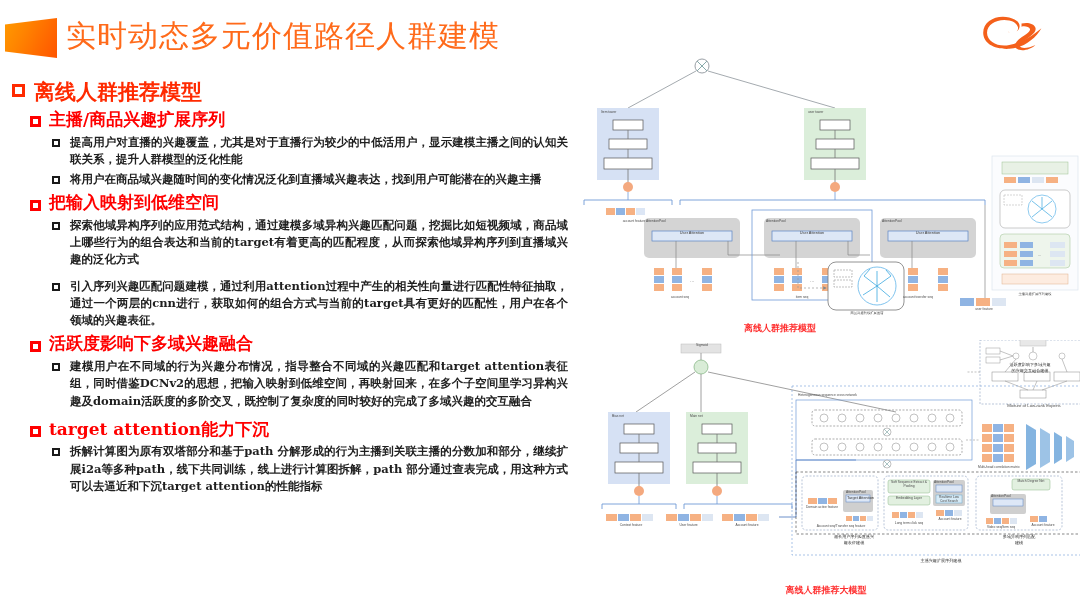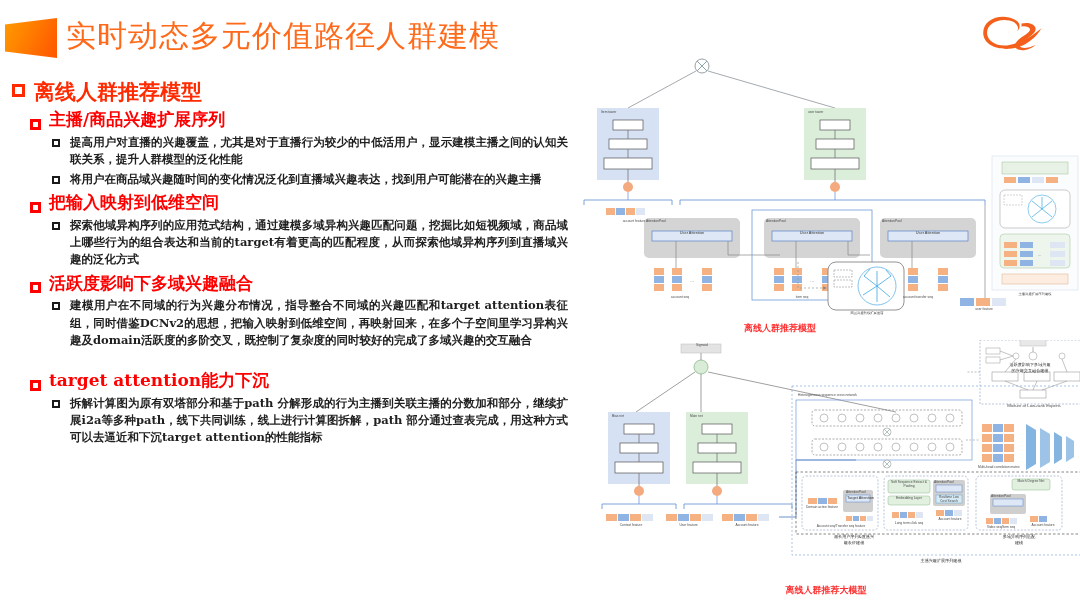--- a/index.html
+++ b/index.html
@@ -28,21 +28,21 @@
   .logo-datafun{display:flex;align-items:center;height:42px;}
 
   
   .content-col{position:absolute;left:8px;top:80px;width:570px;height:515px;}
 
   .lvl1{display:flex;align-items:flex-start;margin:0 0 6px 4px;}
   .lvl1 .txt{
     font-family:"DejaVu Serif","Liberation Serif",serif;
     font-size:21px;font-weight:700;color:#ff2a00;line-height:1.15;
   }
-  .lvl2{display:flex;align-items:flex-end;margin:5px 0 4px 22px;}
+  .lvl2{display:flex;align-items:center;margin:5px 0 4px 22px;}
   .lvl2 .txt{
     font-family:"DejaVu Serif","Liberation Serif",serif;
     font-size:17px;font-weight:700;color:#ff0000;line-height:1.15;
   }
   .lvl3{display:flex;align-items:flex-start;margin:3px 0 3px 44px;}
   .lvl3 .txt{
     font-family:"DejaVu Serif","Liberation Serif",serif;
     font-size:11.5px;font-weight:700;color:#202020;line-height:1.5;
     max-width:498px;text-align:justify;
   }
@@ -111,31 +111,35 @@
   </div>
 
   <div class="lvl2">
     <span class="sq sq2"></span>
     <span class="txt">把输入映射到低维空间</span>
   </div>
   <div class="lvl3">
     <span class="sq sq3"></span>
     <span class="txt">探索他域异构序列的应用范式结构，通过建模多域异构兴趣匹配问题，挖掘比如短视频域，商品域上哪些行为的组合表达和当前的target有着更高的匹配程度，从而探索他域异构序列到直播域兴趣的泛化方式</span>
   </div>
+  <div class="lvl3" style="margin-top:9px">
+    <span class="sq sq3"></span>
+    <span class="txt">引入序列兴趣匹配问题建模，通过利用attention过程中产生的相关性向量进行匹配性特征抽取，通过一个两层的cnn进行，获取如何的组合方式与当前的target具有更好的匹配性，用户在各个领域的兴趣表征。</span>
+  </div>
 
   <div class="lvl2">
     <span class="sq sq2"></span>
     <span class="txt">活跃度影响下多域兴趣融合</span>
   </div>
   <div class="lvl3">
     <span class="sq sq3"></span>
     <span class="txt">建模用户在不同域的行为兴趣分布情况，指导整合不同域的兴趣匹配和target attention表征组，同时借鉴DCNv2的思想，把输入映射到低维空间，再映射回来，在多个子空间里学习异构兴趣及domain活跃度的多阶交叉，既控制了复杂度的同时较好的完成了多域兴趣的交互融合</span>
   </div>
 
-  <div class="lvl2" style="margin-top:22px">
+  <div class="lvl2" style="margin-top:10px">
     <span class="sq sq2"></span>
     <span class="txt">target attention能力下沉</span>
   </div>
   <div class="lvl3">
     <span class="sq sq3"></span>
     <span class="txt">拆解计算图为原有双塔部分和基于path 分解形成的行为主播到关联主播的分数加和部分，继续扩展i2a等多种path，线下共同训练，线上进行计算图拆解，path 部分通过查表完成，用这种方式可以去逼近和下沉target attention的性能指标</span>
   </div>
 </div>
 
 <div class="diagram-col">

